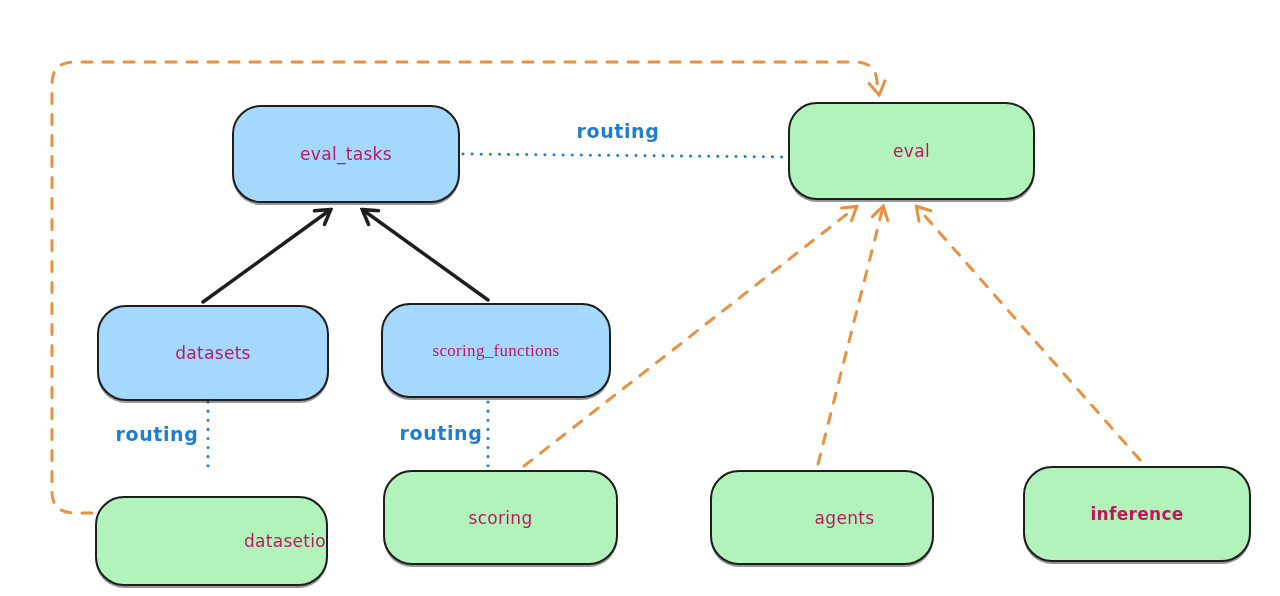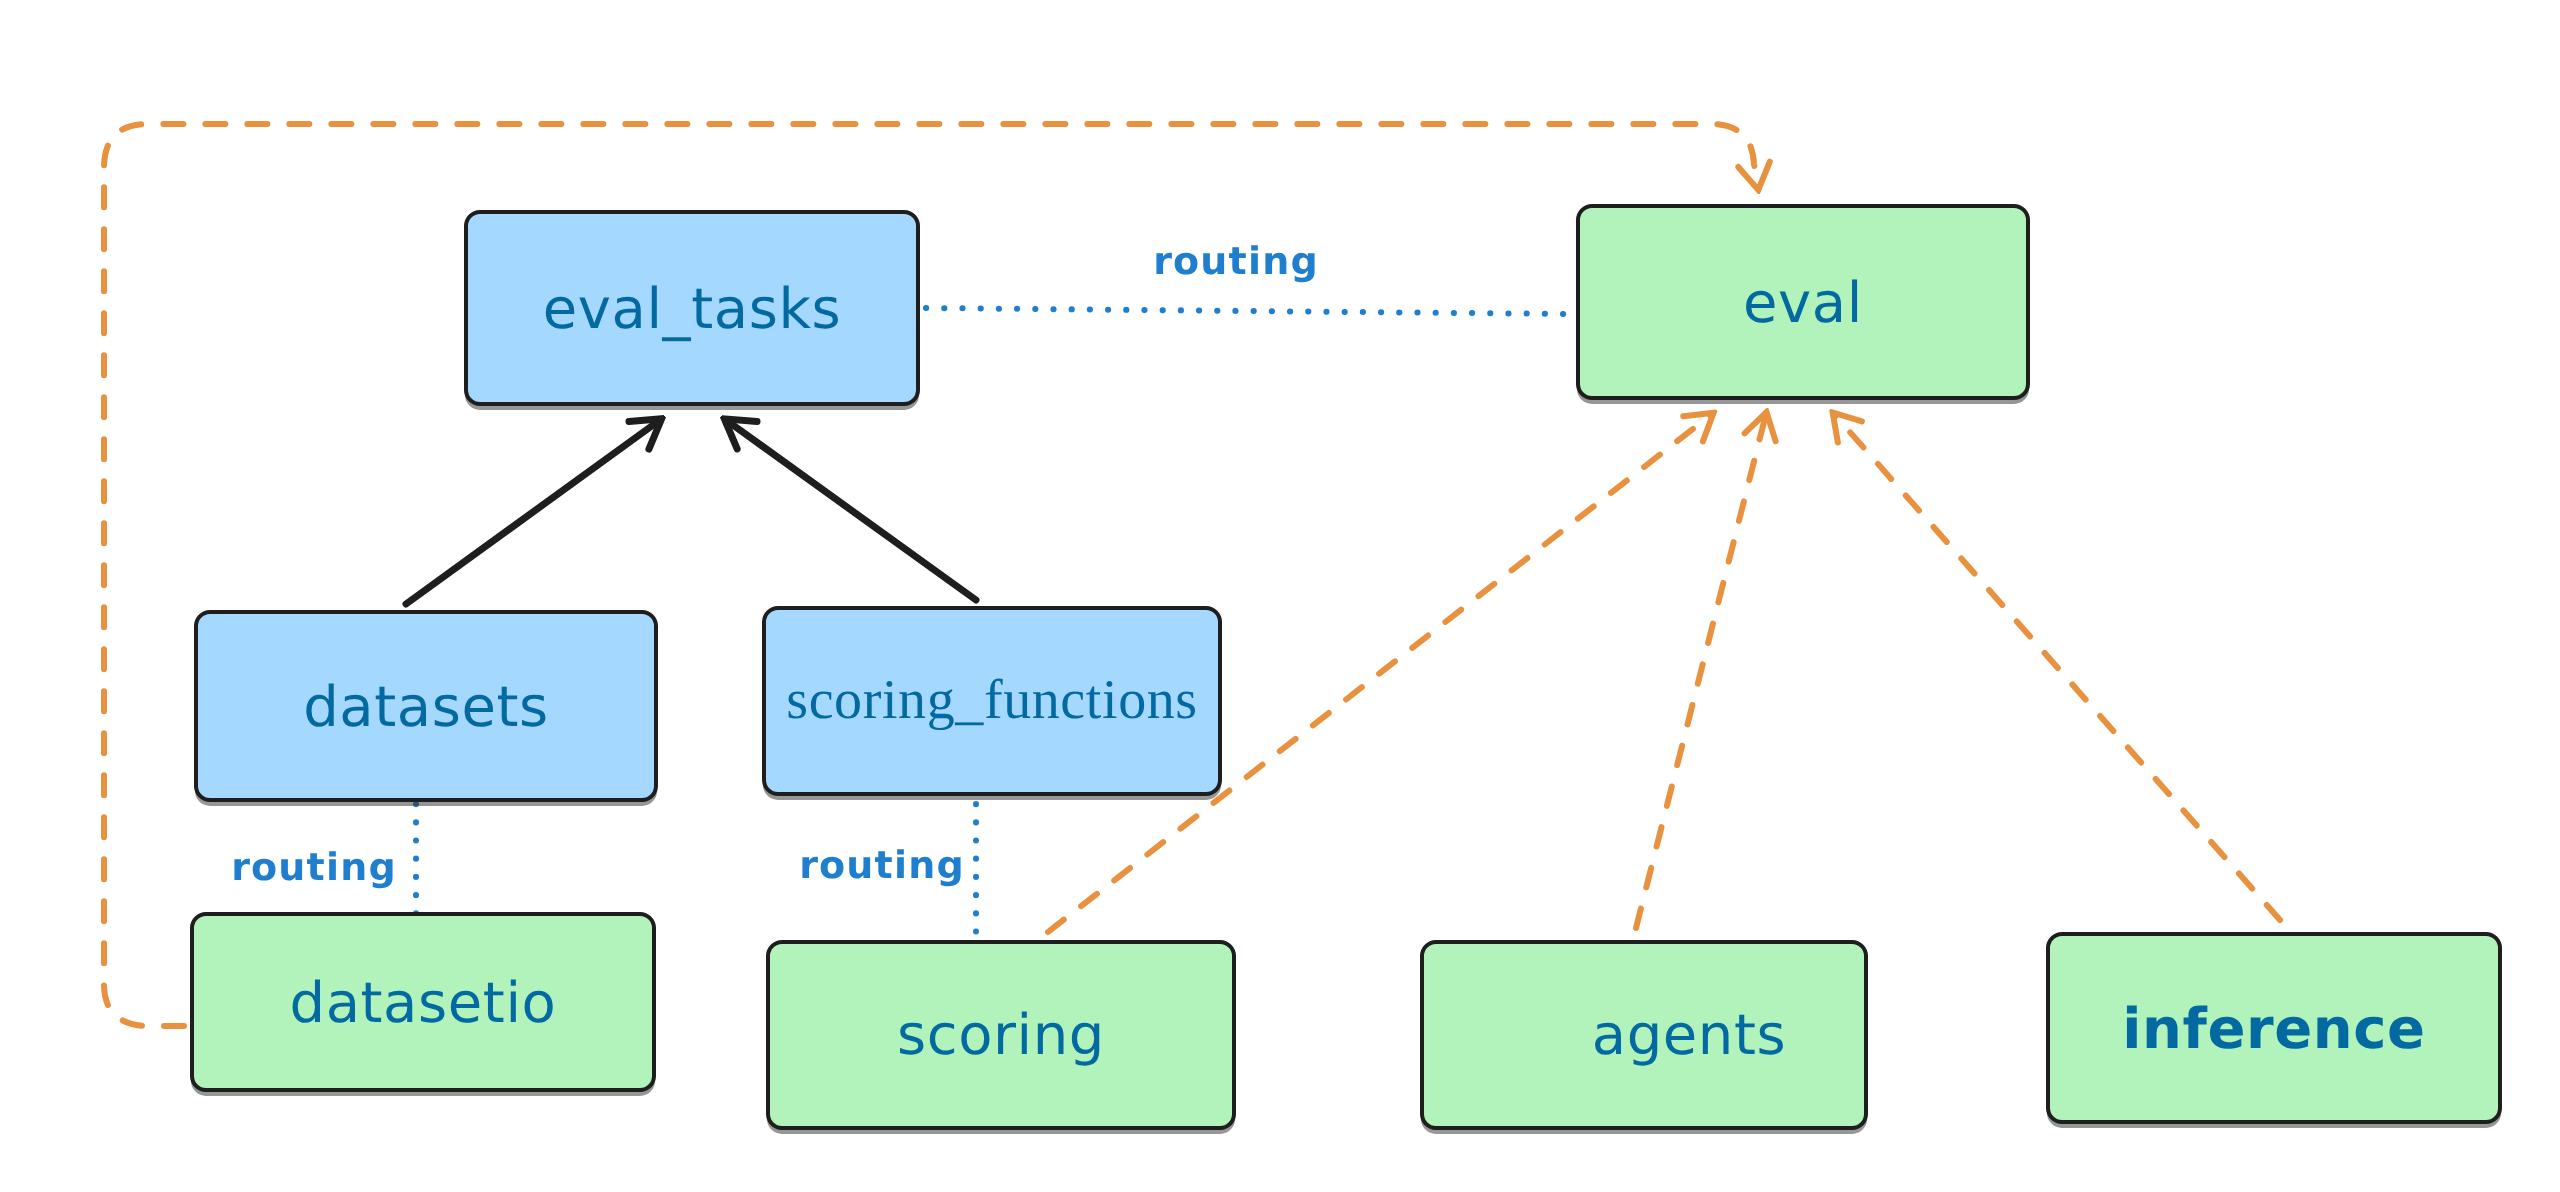--- a/index.html
+++ b/index.html
@@ -15,22 +15,22 @@
     width:1280px;height:596px;position:relative;overflow:hidden;
     background:var(--bg);
     font-family:"DejaVu Sans","Liberation Sans",sans-serif;
   }
   #stage{position:absolute;inset:0;width:1280px;height:596px;}
   svg.edges{position:absolute;left:0;top:0;width:1280px;height:596px;}
   .node{
     position:absolute;box-sizing:border-box;
     display:flex;align-items:center;justify-content:center;
     border:2.5px solid var(--stroke);
-    border-radius:8px;
-    font-size:28px;color:#0369a1;letter-spacing:0.3px;
+    border-radius:29px;
+    font-size:17px;color:#be185d;letter-spacing:0.3px;
     box-shadow:0 2.5px 0 -0.5px rgba(45,45,45,0.5);
   }
   .node.blue{background:var(--blue-fill);}
   .node.green{background:var(--green-fill);}
   .edge-label{
     position:absolute;transform:translate(-50%,-50%);
     color:var(--routing-blue);font-weight:700;font-size:19px;
     letter-spacing:0.6px;white-space:nowrap;
   }
 </style>
@@ -60,33 +60,33 @@
 
     <path d="M 524 466 L 856 207" fill="none" style="stroke:var(--orange)" stroke-width="3" stroke-linecap="round" stroke-dasharray="10 11" marker-end="url(#arrowOrange)"></path>
     <path d="M 818 464 L 883 207" fill="none" style="stroke:var(--orange)" stroke-width="3" stroke-linecap="round" stroke-dasharray="10 11" marker-end="url(#arrowOrange)"></path>
     <path d="M 1140 460 L 917 207" fill="none" style="stroke:var(--orange)" stroke-width="3" stroke-linecap="round" stroke-dasharray="10 11" marker-end="url(#arrowOrange)"></path>
   </svg>
 
   <div class="node blue" style="left:232px;top:105px;width:228px;height:98px;">
     <span>eval_tasks</span>
   </div>
 
-  <div class="node green" style="left:788px;top:102px;width:227px;height:98px;">
+  <div class="node green" style="left:788px;top:102px;width:247px;height:98px;">
     <span>eval</span>
   </div>
 
   <div class="node blue" style="left:97px;top:305px;width:232px;height:96px;">
     <span>datasets</span>
   </div>
 
   <div class="node blue" style="left:381px;top:303px;width:230px;height:95px;font-family:Liberation Serif, serif;">
     <span>scoring_functions</span>
   </div>
 
-  <div class="node green" style="left:95px;top:456px;width:233px;height:90px;">
+  <div class="node green" style="left:95px;top:496px;width:233px;height:90px;justify-content:flex-end;">
     <span>datasetio</span>
   </div>
 
   <div class="node green" style="left:383px;top:470px;width:235px;height:95px;">
     <span>scoring</span>
   </div>
 
   <div class="node green" style="left:710px;top:470px;width:224px;height:95px;padding-left:45px;">
     <span>agents</span>
   </div>

